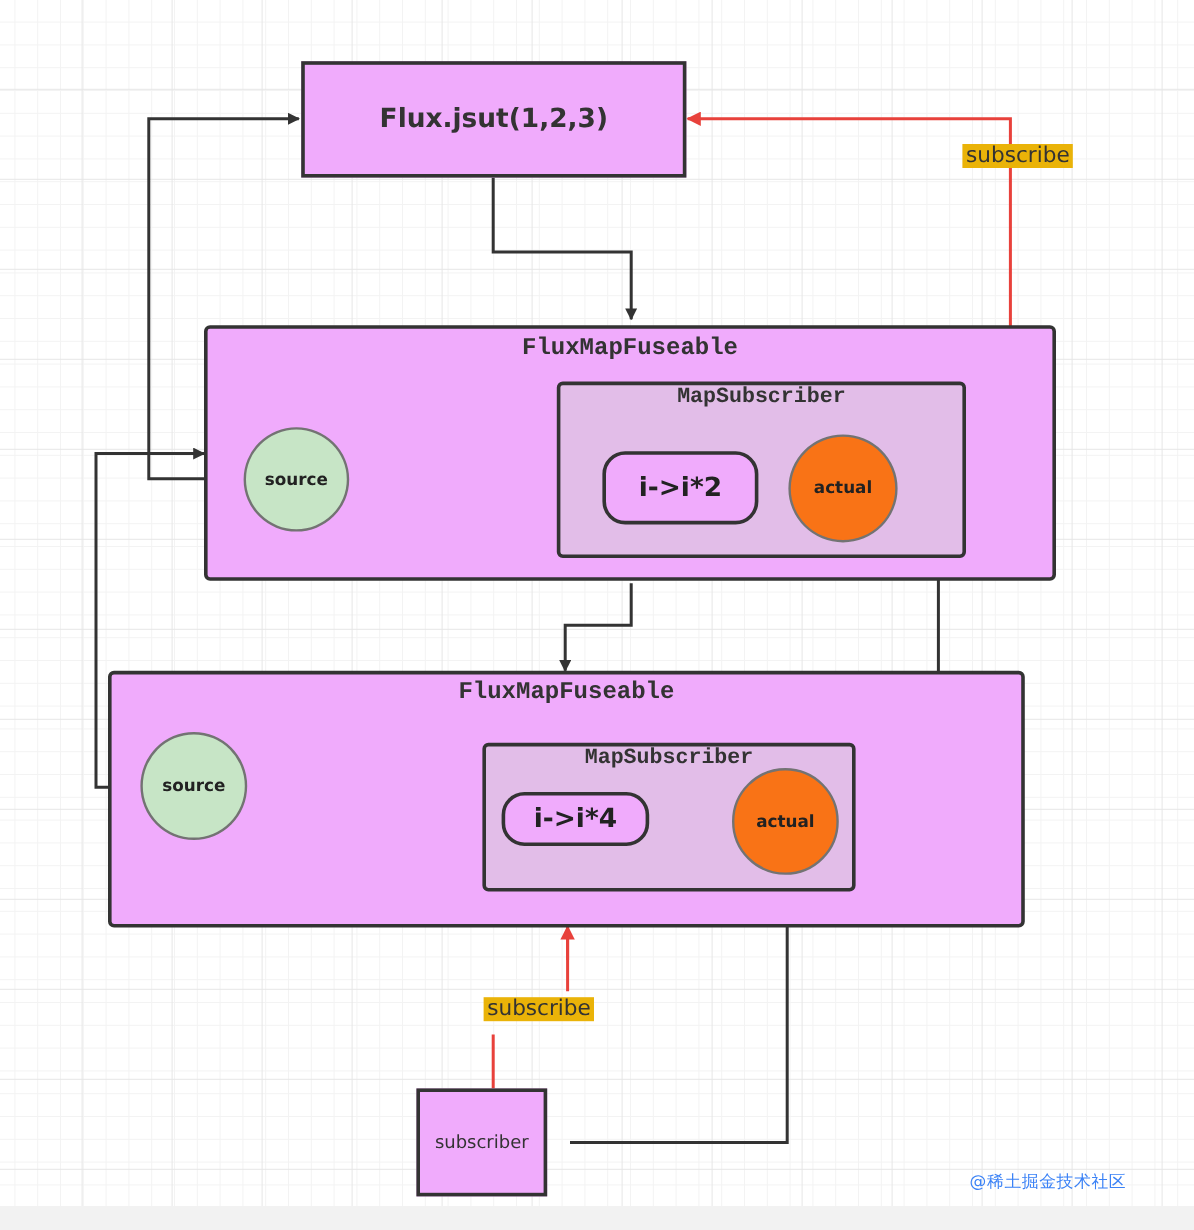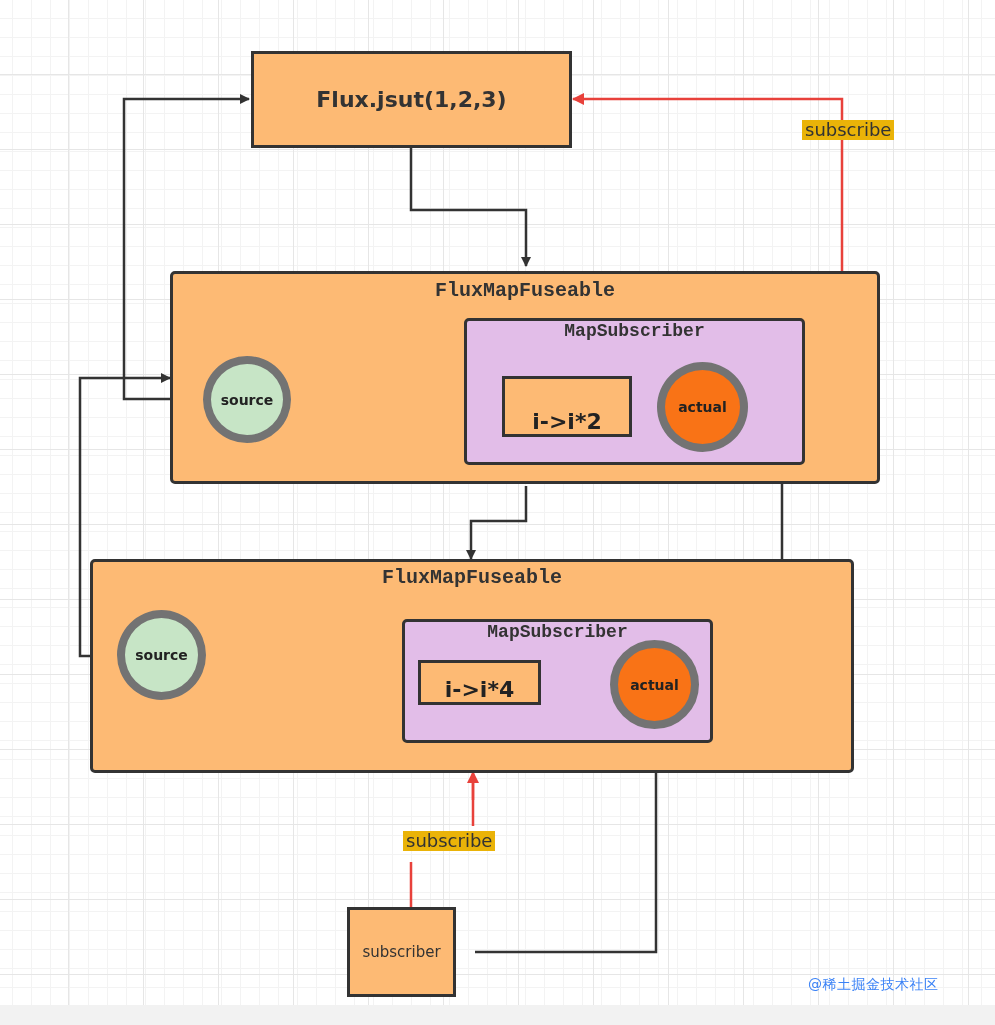--- a/index.html
+++ b/index.html
@@ -15,34 +15,34 @@
     background-position: -7px -1px, -7px -1px, -7px -1px, -7px -1px;
     font-family: "DejaVu Sans", sans-serif;
   }
   .footer-bar {
     position: absolute; left: 0; top: 1005px; width: 995px; height: 20px;
     background: #f2f2f2;
   }
   svg.wires { position: absolute; left: 0; top: 0; width: 995px; height: 1025px; pointer-events: none; }
   .box {
     position: absolute; box-sizing: border-box;
-    border: 3px solid #333333; background: #fdba74;
+    border: 3px solid #333333; background: #f0abfc;
   }
   .rounded { border-radius: 5px; }
   .title-text {
     position: absolute; left: 0; right: 0; text-align: center;
     font-weight: bold; color: #333333; font-family: Liberation Mono, monospace;
   }
   .lambda {
-    display: flex; align-items: flex-end; justify-content: center;
-    font-weight: bold; font-size: 22px; color: #222;
+    display: flex; align-items: center; justify-content: center;
+    font-weight: bold; font-size: 22px; color: #222; border-radius: 19px;
   }
   .circle {
     position: absolute; box-sizing: border-box; border-radius: 50%;
-    border: 8px solid #737373;
+    border: 2px solid #737373;
     display: flex; align-items: center; justify-content: center;
     font-weight: bold; font-size: 14px; color: #222;
   }
   .source { background: #c7e5c6; }
   .actual { background: #f97316; }
   .purple { background: #e2bde8; padding-left: 14px; }
   .label {
     position: absolute; background: #eab308; color: #333333;
     font-size: 18px; padding: 0 3px; line-height: 20px; text-align: center;
   }

